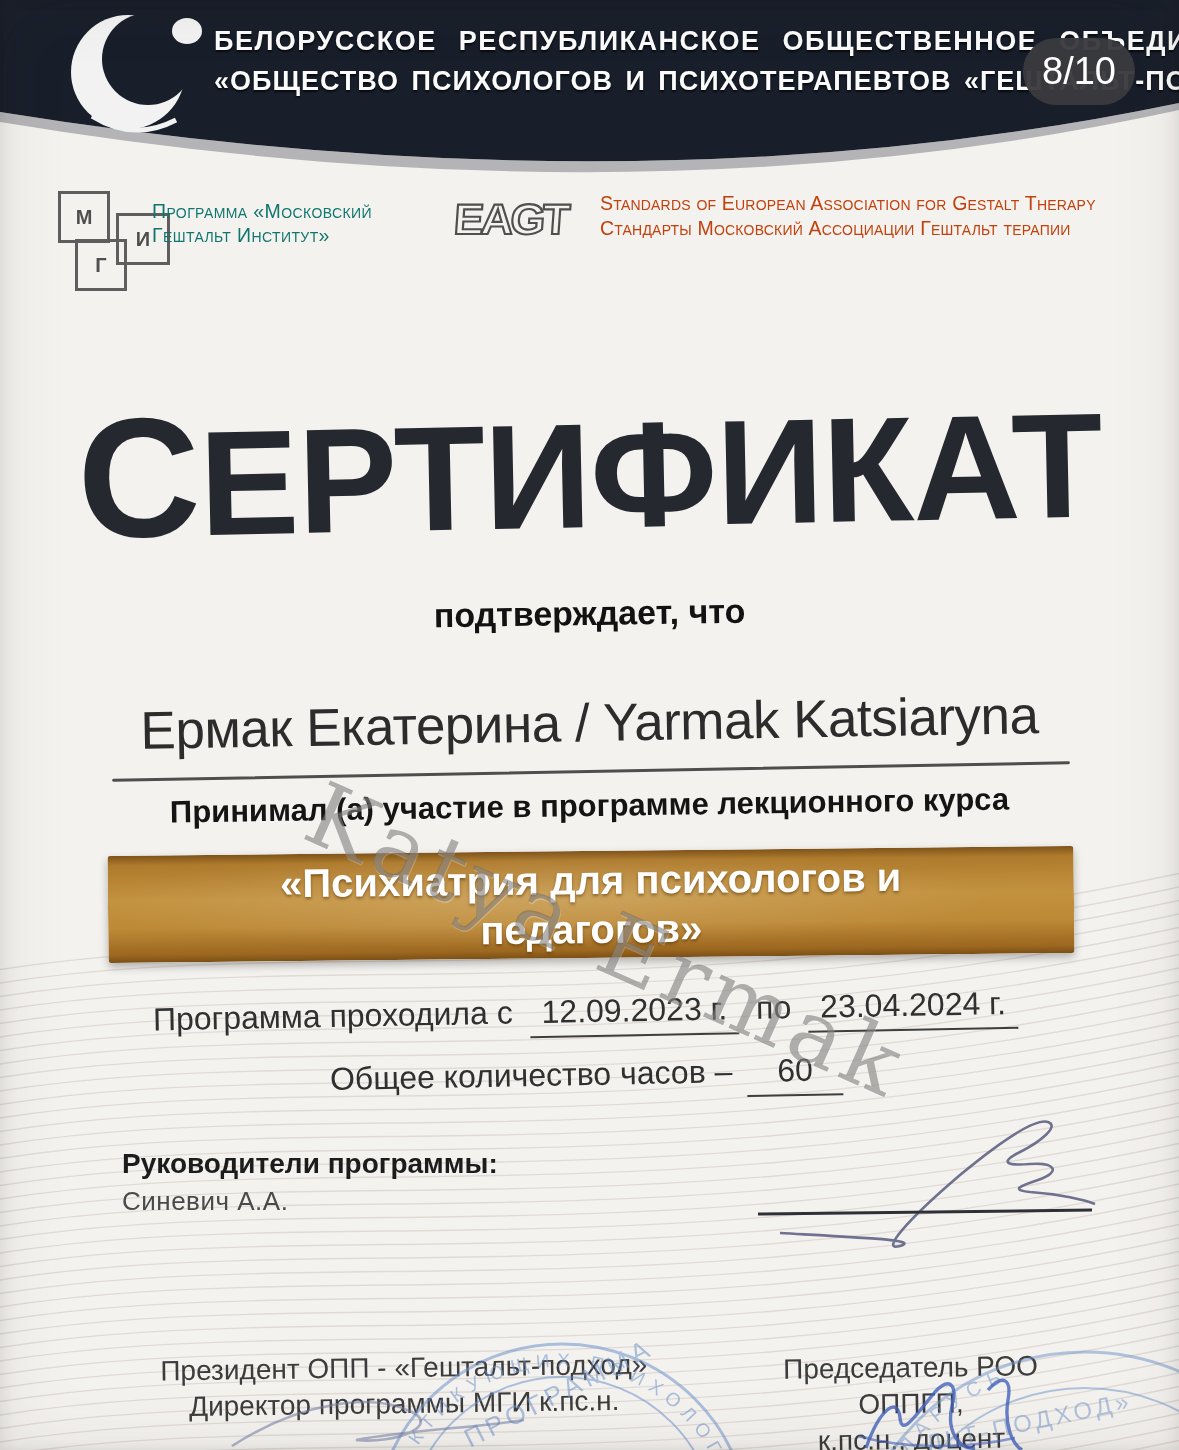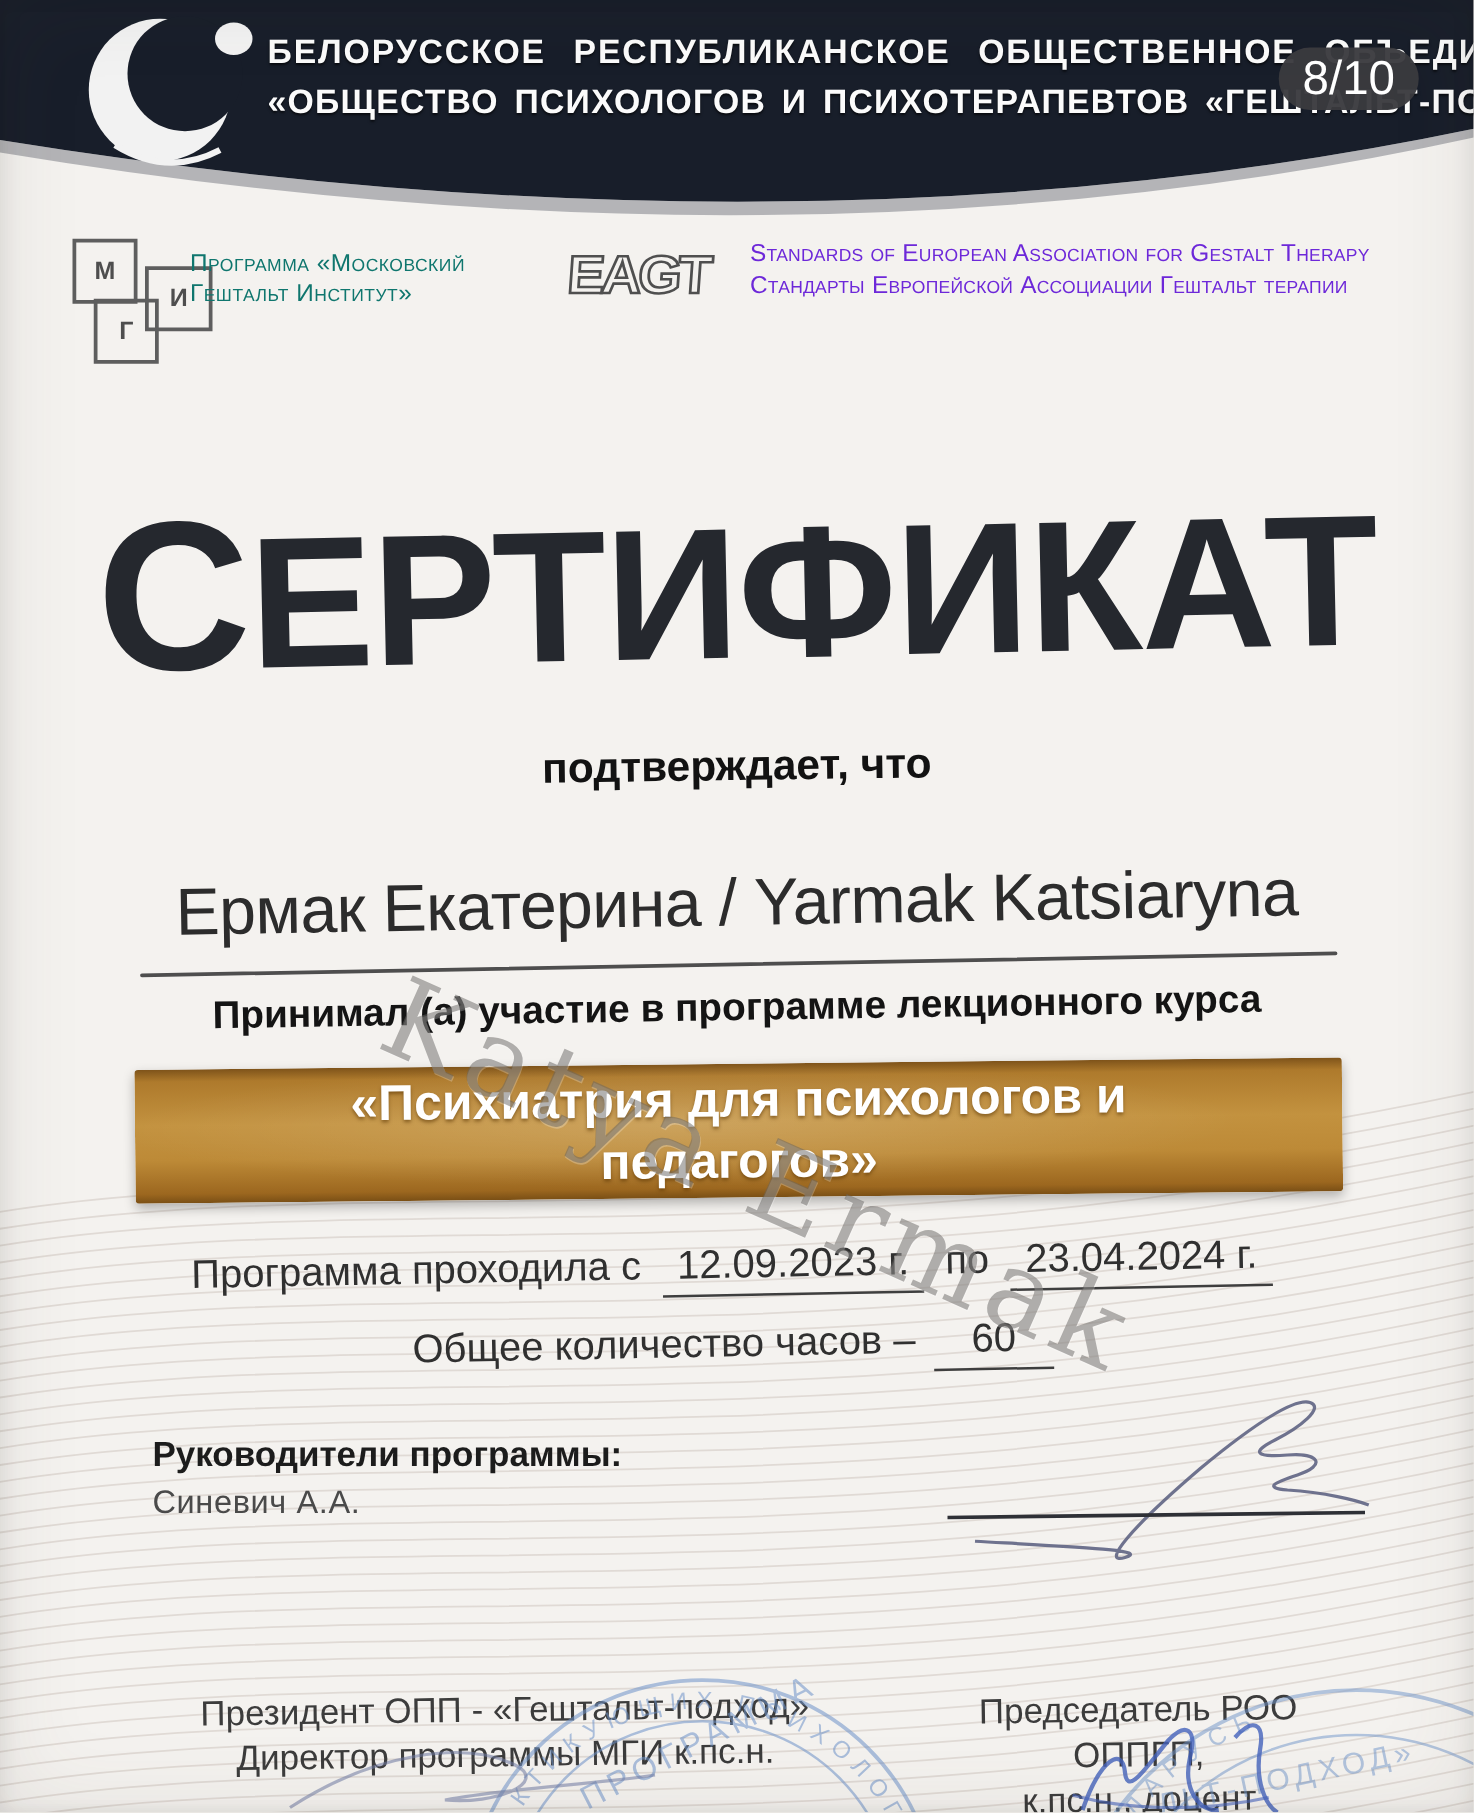--- a/index.html
+++ b/index.html
@@ -17,38 +17,38 @@
   
   #header-svg { position:absolute; top:0; left:0; z-index:1; }
   #header-text { position:absolute; left:214px; top:26px; width:880px; z-index:3; color:#fbfbfb; }
   .hdr-line1 { font-weight:bold; font-size:27px; letter-spacing:1.5px; word-spacing:13px; white-space:nowrap;
                text-shadow:0 2px 2px rgba(0,0,0,0.65); }
   .hdr-line2 { font-weight:bold; font-size:27px; letter-spacing:1px; word-spacing:4px; white-space:nowrap;
                margin-top:9px; text-shadow:0 2px 2px rgba(0,0,0,0.65); }
 
   
   .badge {
-    position:absolute; top:38px; right:44px; width:112px; height:50px; z-index:10;
+    position:absolute; top:38px; right:44px; width:112px; height:67px; z-index:10;
     background:rgba(58,58,62,0.96); border-radius:33px; color:#fff;
     font-size:38px; display:flex; align-items:center; justify-content:center;
   }
 
   
   #mgi-logo { position:absolute; left:58px; top:191px; width:130px; height:108px; z-index:2; }
   .sq { position:absolute; border:3px solid #5e5e5e; color:#4e4e4e; font-weight:bold; font-size:20px;
         display:flex; align-items:center; justify-content:center; }
   .sq-m { left:0; top:0;  width:46px; height:46px; }
   .sq-i { left:58px; top:22px; width:48px; height:46px; }
   .sq-g { left:17px; top:48px; width:46px; height:46px; }
   #mgi-text { position:absolute; left:152px; top:199px; z-index:2; color:#0f766e;
               font-size:19.5px; line-height:1.25; font-variant:small-caps; font-weight:500; letter-spacing:0.4px; }
   #eagt-logo { position:absolute; left:454px; top:194px; z-index:2;
                font-size:45px; font-weight:800; letter-spacing:-3px; color:#f4f2ef;
                -webkit-text-stroke:2.2px #4f4f4f; transform:skewX(-4deg) scaleY(0.95); }
-  #standards-text { position:absolute; left:600px; top:191px; z-index:2; color:#6d28d9;
+  #standards-text { position:absolute; left:600px; top:191px; z-index:2; color:#c2410c;
                     font-size:19.5px; line-height:1.3; font-variant:small-caps; font-weight:500; letter-spacing:0.2px; }
 
   
   .title {
     position:absolute; left:0; top:378px; width:1179px; z-index:2; text-align:center;
     font-size:149px; line-height:1.06; font-weight:bold; color:#25282e; letter-spacing:-1px;
     transform:rotate(-1.2deg);
   }
   .title::first-letter { font-size:170px; }
   .confirms { position:absolute; left:0; top:594px; width:1179px; z-index:2; text-align:center;
@@ -176,21 +176,21 @@
     <div class="sq sq-i">И</div>
     <div class="sq sq-g">Г</div>
   </div>
   <div id="mgi-text">
     <div>Программа «Московский</div>
     <div>Гештальт Институт»</div>
   </div>
   <div id="eagt-logo">EAGT</div>
   <div id="standards-text">
     <div>Standards of  European Association for Gestalt Therapy</div>
-    <div>Стандарты Европейской Ассоциации Гештальт терапии</div>
+    <div>Стандарты Московский Ассоциации Гештальт терапии</div>
   </div>
 
   <div class="title">СЕРТИФИКАТ</div>
   <div class="confirms">подтверждает, что</div>
   <div class="recipient">Ермак Екатерина / Yarmak Katsiaryna</div>
   <div class="name-rule"></div>
   <div class="participation">Принимал (а) участие в программе лекционного курса</div>
 
   <div class="banner">
     <div>«Психиатрия для психологов и</div>

